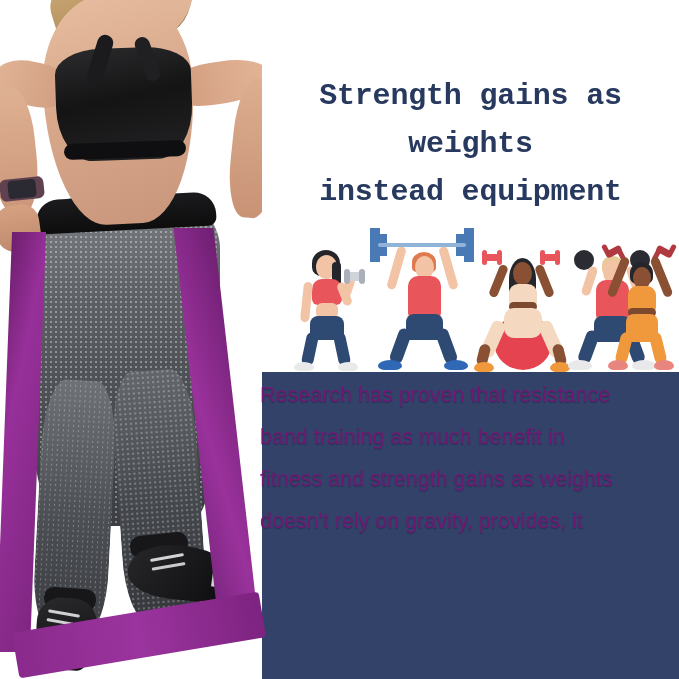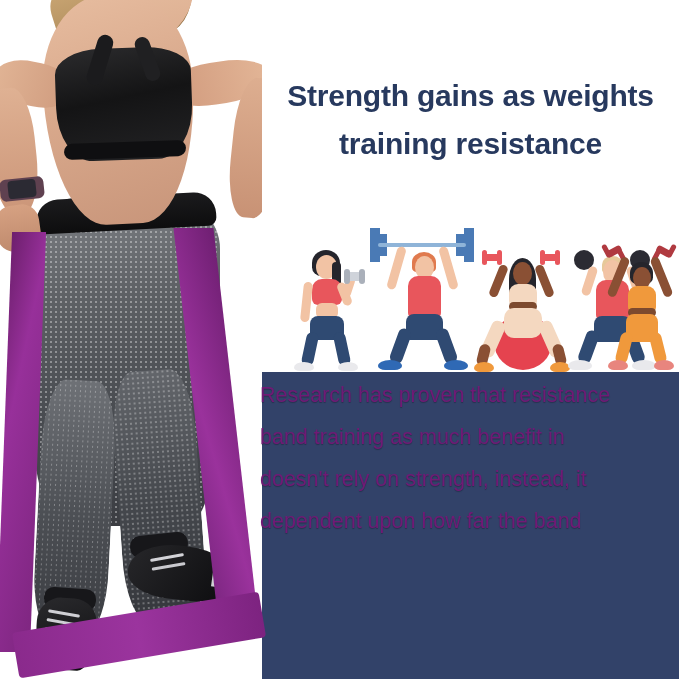--- a/index.html
+++ b/index.html
@@ -174,20 +174,21 @@
     border-radius:4px;
   }
 
   
   .heading{
     position:absolute;left:262px;top:72px;width:417px;
     text-align:center;
     color:#27395e;
     font-size:30px;line-height:48px;font-weight:bold;
     letter-spacing:-.2px;
+    font-family:Liberation Mono, monospace;
   }
 
   
   .illus{
     position:absolute;left:280px;top:214px;width:399px;height:158px;
   }
   .fig{position:absolute;bottom:0;}
 
   
   .f-head{position:absolute;border-radius:50%;}
@@ -254,21 +255,21 @@
     <div class="shoe-l"></div>
     <div class="shoe-laces-l"></div>
   </div>
 
   <div class="band-left"></div>
   <div class="band-right"></div>
   <div class="band-bottom"></div>
 
   <div class="heading">
     <div>Strength gains as weights</div>
-    <div>training resistance</div>
+    <div>instead equipment</div>
   </div>
 
   <div class="illus">
 
     <div class="fig" style="left:8px;width:74px;height:126px;">
       <div class="f-hair" style="left:24px;top:4px;width:28px;height:26px;background:#25252c;border-radius:50% 50% 34% 34%;"></div>
       <div class="f-head" style="left:28px;top:9px;width:21px;height:24px;background:#f2c3a4;"></div>
       <div class="f-hair" style="left:44px;top:16px;width:9px;height:26px;background:#25252c;border-radius:4px;"></div>
       <div class="f-top" style="left:24px;top:33px;width:30px;height:26px;background:#e8565c;border-radius:10px 10px 6px 6px;"></div>
       <div class="f-limb" style="left:28px;top:57px;width:22px;height:16px;background:#f2c3a4;"></div>
@@ -359,17 +360,17 @@
       <div class="f-limb" style="left:18px;top:96px;width:12px;height:32px;background:#f0993c;transform:rotate(14deg);"></div>
       <div class="f-limb" style="left:52px;top:96px;width:12px;height:32px;background:#f0993c;transform:rotate(-14deg);"></div>
       <div class="f-shoe" style="left:8px;top:124px;width:20px;height:10px;background:#e8857e;"></div>
       <div class="f-shoe" style="left:54px;top:124px;width:20px;height:10px;background:#e8857e;"></div>
     </div>
   </div>
 
   <div class="bodycopy">
     <div>Research has proven that resistance</div>
     <div>band training as much benefit in</div>
-    <div>doesn't rely on strength, instead, it</div>
-    <div>dependent upon how far the band</div>
+    <div>fitness and strength gains as weights</div>
+    <div>doesn't rely on gravity, provides, it</div>
   </div>
 
 </div>
 
 </body></html>

